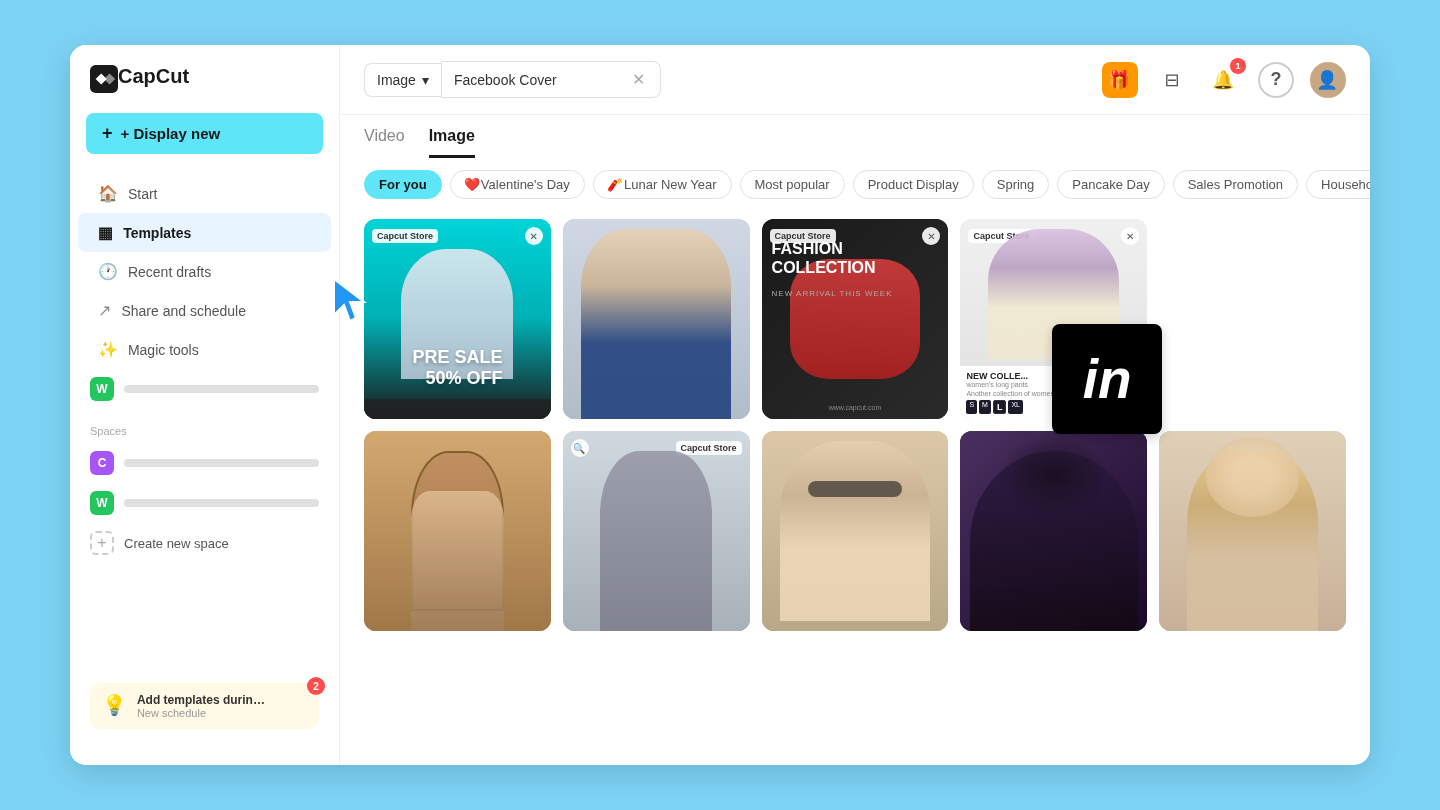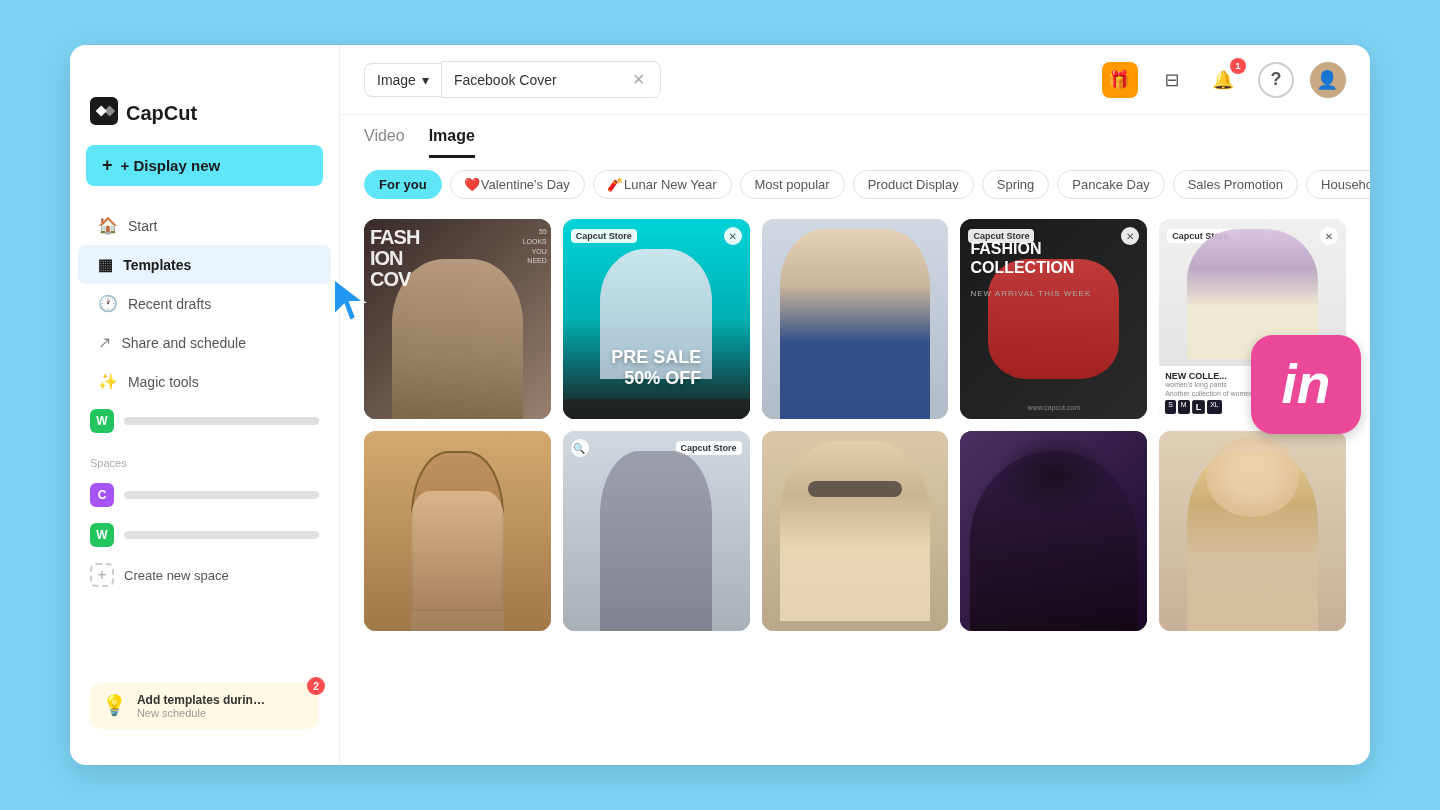--- a/index.html
+++ b/index.html
@@ -26,23 +26,21 @@
       min-width: 270px;
       background: #fff;
       border-right: 1px solid #f0f0f0;
       display: flex;
       flex-direction: column;
       padding: 20px 0;
     }
     .logo-area {
       padding: 0 20px 20px;
       display: flex;
-      align-items: flex-end;
-      gap: 8px;
-      margin-top: 32px;
+      align-items: flex-start;
     }
     .logo-icon {
       width: 28px;
       height: 28px;
     }
     .logo-text {
       font-size: 20px;
       font-weight: 700;
       color: #1a1a1a;
     }
@@ -540,33 +538,20 @@
       <div class="cat-pill">
         <span>Household</span>
       </div>
 
     </div>
 
     <div class="templates-grid">
 
       <div class="grid-row">
 
-        <div class="template-card">
-          <div class="template-card-inner card-fashion-mag">
-            <div style="width:100%;height:100%;position:relative;overflow:hidden;">
-
-              <div style="position:absolute;inset:0;background:linear-gradient(135deg,#3a2a2a 0%,#5a4a40 40%,#9a8070 100%);"></div>
-
-              <div style="position:absolute;bottom:0;left:15%;width:70%;height:80%;background:linear-gradient(180deg,#c8a888 0%,#a08868 60%,#806848 100%);border-radius:40% 40% 0 0;opacity:0.85;"></div>
-
-              <div style="position:absolute;top:8px;left:6px;color:white;font-size:20px;font-weight:900;line-height:1.05;opacity:0.9;text-transform:uppercase;letter-spacing:-1px;">FASH<br>ION<br>COV</div>
-              <div style="position:absolute;top:8px;right:4px;color:white;font-size:7px;line-height:1.4;opacity:0.7;text-align:right;">55<br>LOOKS<br>YOU<br>NEED</div>
-            </div>
-          </div>
-        </div>
 
         <div class="template-card">
           <div class="template-card-inner card-presale">
             <div style="width:100%;height:100%;position:relative;overflow:hidden;">
               <div style="position:absolute;inset:0;background:linear-gradient(180deg,#00d4d8 0%,#00b0b4 50%,#1a1a1a 100%);"></div>
 
               <div class="capcut-bar">
                 <span class="capcut-label">Capcut Store</span>
                 <span class="close-x">✕</span>
               </div>
@@ -630,21 +615,21 @@
                     <span style="background:#1a1a2a;color:white;font-size:7px;padding:1px 3px;border-radius:2px;">M</span>
                     <span style="background:#1a1a2a;color:white;font-size:9px;font-weight:700;padding:1px 3px;border-radius:2px;border:1px solid #333;">L</span>
                     <span style="background:#1a1a2a;color:white;font-size:7px;padding:1px 3px;border-radius:2px;">XL</span>
                   </div>
                   <div style="font-size:7px;color:#f59e0b;">★★★★★ 4.9</div>
                 </div>
               </div>
             </div>
           </div>
 
-          <div style="position:absolute;bottom:-15px;right:-15px;width:110px;height:99px;background:#ec4899;border-radius:22px;display:flex;align-items:center;justify-content:center;z-index:10;box-shadow:0 4px 12px rgba(0,0,0,0.2);">
+          <div style="position:absolute;bottom:-15px;right:-15px;width:110px;height:110px;background:#000000;border-radius:8px;display:flex;align-items:center;justify-content:center;z-index:10;box-shadow:0 4px 12px rgba(0,0,0,0.2);">
             <span style="color:white;font-size:55px;font-weight:900;font-style:italic;line-height:1;">in</span>
           </div>
         </div>
       </div>
 
       <div class="grid-row">
 
         <div class="template-card">
           <div class="template-card-inner" style="background:linear-gradient(180deg,#c89868 0%,#a07848 100%);">
             <div style="width:100%;height:100%;position:relative;overflow:hidden;">

